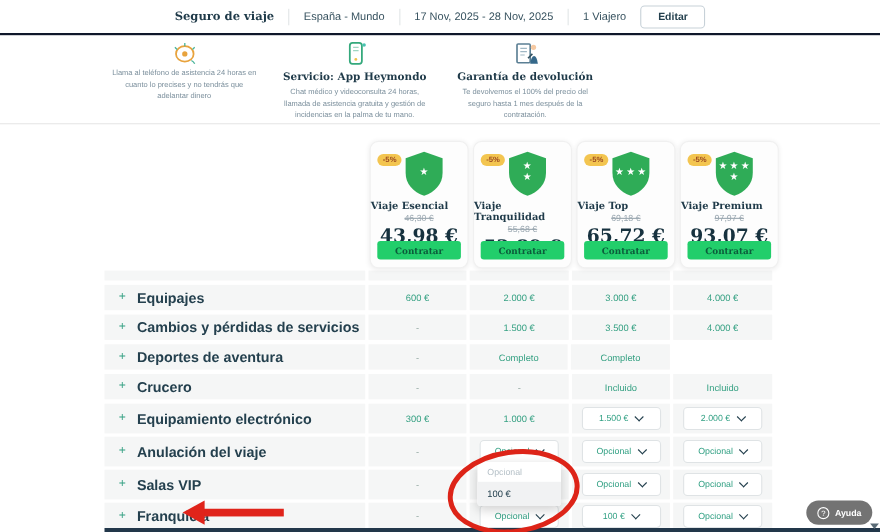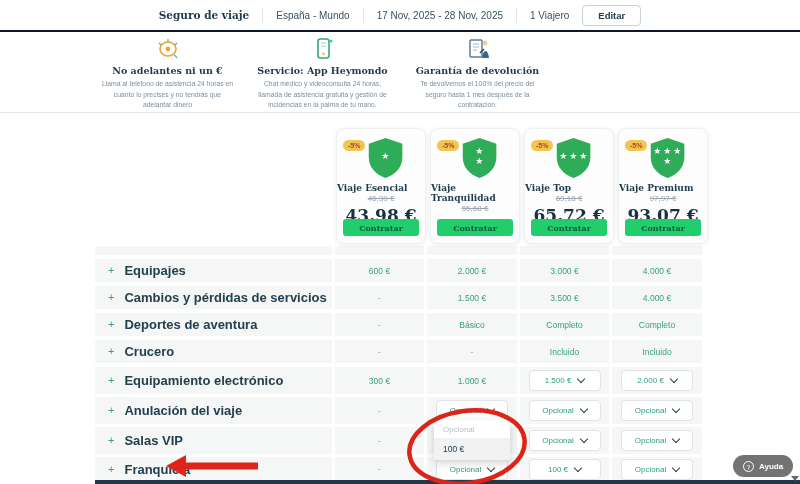--- a/index.html
+++ b/index.html
@@ -100,21 +100,20 @@
     <div class="benefits-inner">
       <div class="benefit">
         <div class="b-icon">
           <svg width="26" height="24" viewBox="0 0 26 24">
             <ellipse cx="13" cy="12" rx="8" ry="7" fill="none" stroke="#e8a33d" stroke-width="1.6"></ellipse>
             <circle cx="13" cy="12" r="2.4" fill="#e8a33d"></circle>
             <path d="M4 6 l2 2 M22 6 l-2 2 M13 2 v3" stroke="#49b49a" stroke-width="1.2" fill="none"></path>
             <path d="M19 18 q2 1 3 3" stroke="#49b49a" stroke-width="1.2" fill="none"></path>
           </svg>
         </div>
-        <h3 class="serif">No adelantes ni un €</h3>
         <p>Llama al teléfono de asistencia 24 horas en cuanto lo precises y no tendrás que adelantar dinero</p>
       </div>
       <div class="benefit">
         <div class="b-icon">
           <svg width="24" height="24" viewBox="0 0 24 24">
             <rect x="7" y="2" width="11" height="19" rx="2.5" fill="none" stroke="#35a97c" stroke-width="1.6"></rect>
             <circle cx="12.5" cy="17" r="1.3" fill="#f0c14b"></circle>
             <path d="M10 6 h5 M10 9 h5" stroke="#9fd6c2" stroke-width="1.1"></path>
             <circle cx="20" cy="4" r="1.6" fill="#49c2b1"></circle>
           </svg>
@@ -252,23 +251,20 @@
   </div>
 
   <div class="trow" style="top:313px;height:23px;">
     <div class="cell lbl">
         <span class="plus">+</span>
         <span class="rlabel">Deportes de aventura</span>
       </div>
     <div class="cell c1">
         <span class="val dim">-</span>
       </div>
-    <div class="cell c2">
-        <span class="val">Básico</span>
-      </div>
     <div class="cell c3">
         <span class="val">Completo</span>
       </div>
     <div class="cell c4">
         <span class="val">Completo</span>
       </div>
   </div>
 
   <div class="trow" style="top:340px;height:23px;">
     <div class="cell lbl">

